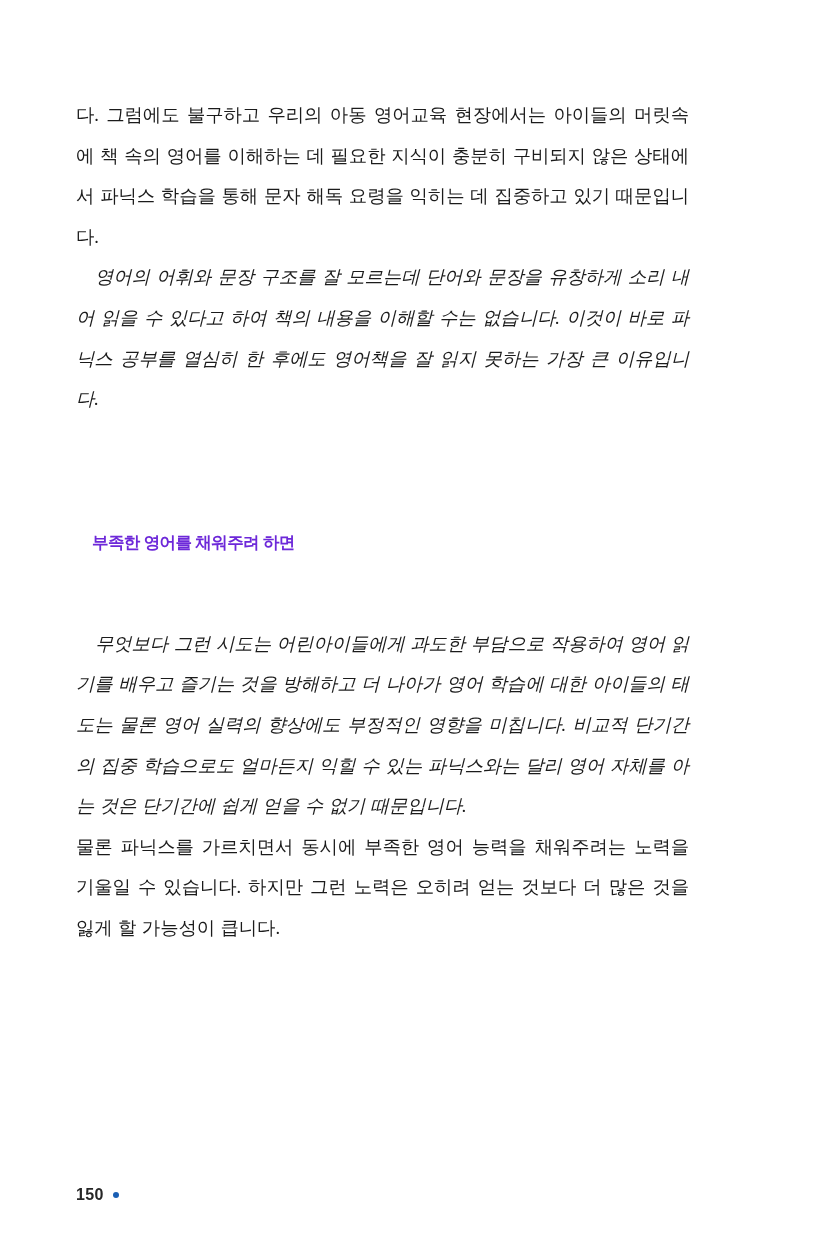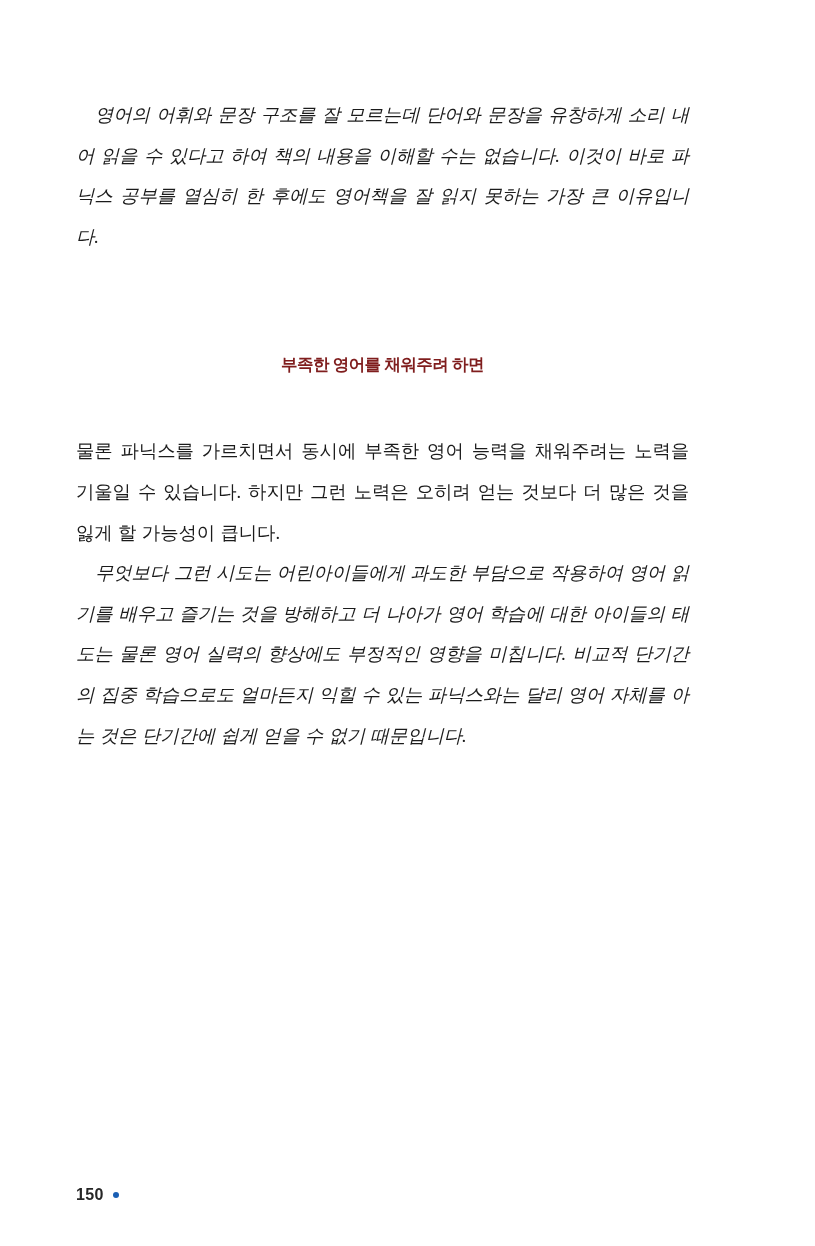--- a/index.html
+++ b/index.html
@@ -38,27 +38,26 @@
     color: #1b1b1b;
   }
   p.indent {
     text-indent: 19px;
     font-style: italic;
   }
   .gap-section {
     height: 96px;
   }
   h2.section-heading {
-    margin: 1px;
+    margin: 16px;
     font-family: "Liberation Sans", "DejaVu Sans", sans-serif;
     font-size: 16.5px;
     font-weight: bold;
     letter-spacing: -0.6px;
-    color: #7f1d1d;
-    text-align: center;
+    color: #6d28d9;
   }
   .gap-after-heading {
     height: 54px;
   }
   .footer {
     position: absolute;
     left: 76px;
     bottom: 42px;
     display: flex;
     align-items: center;
@@ -78,32 +77,33 @@
     background: #1a5fb4;
     display: inline-block;
   }
 </style>
 </head>
 <body>
 
 <div class="page">
   <div class="content">
 
+    <p class="body-text">다. 그럼에도 불구하고 우리의 아동 영어교육 현장에서는 아이들의 머릿속에 책 속의 영어를 이해하는 데 필요한 지식이 충분히 구비되지 않은 상태에서 파닉스 학습을 통해 문자 해독 요령을 익히는 데 집중하고 있기 때문입니다.</p>
 
     <p class="body-text indent">영어의 어휘와 문장 구조를 잘 모르는데 단어와 문장을 유창하게 소리 내어 읽을 수 있다고 하여 책의 내용을 이해할 수는 없습니다. 이것이 바로 파닉스 공부를 열심히 한 후에도 영어책을 잘 읽지 못하는 가장 큰 이유입니다.</p>
 
     <div class="gap-section"></div>
 
     <h2 class="section-heading">부족한 영어를 채워주려 하면</h2>
 
     <div class="gap-after-heading"></div>
 
+    <p class="body-text indent">무엇보다 그런 시도는 어린아이들에게 과도한 부담으로 작용하여 영어 읽기를 배우고 즐기는 것을 방해하고 더 나아가 영어 학습에 대한 아이들의 태도는 물론 영어 실력의 향상에도 부정적인 영향을 미칩니다. 비교적 단기간의 집중 학습으로도 얼마든지 익힐 수 있는 파닉스와는 달리 영어 자체를 아는 것은 단기간에 쉽게 얻을 수 없기 때문입니다.</p>
+
     <p class="body-text">물론 파닉스를 가르치면서 동시에 부족한 영어 능력을 채워주려는 노력을 기울일 수 있습니다. 하지만 그런 노력은 오히려 얻는 것보다 더 많은 것을 잃게 할 가능성이 큽니다.</p>
-
-    <p class="body-text indent">무엇보다 그런 시도는 어린아이들에게 과도한 부담으로 작용하여 영어 읽기를 배우고 즐기는 것을 방해하고 더 나아가 영어 학습에 대한 아이들의 태도는 물론 영어 실력의 향상에도 부정적인 영향을 미칩니다. 비교적 단기간의 집중 학습으로도 얼마든지 익힐 수 있는 파닉스와는 달리 영어 자체를 아는 것은 단기간에 쉽게 얻을 수 없기 때문입니다.</p>
 
   </div>
 
   <div class="footer">
     <span class="page-number">150</span>
     <span class="footer-dot"></span>
   </div>
 </div>
 
 </body></html>

